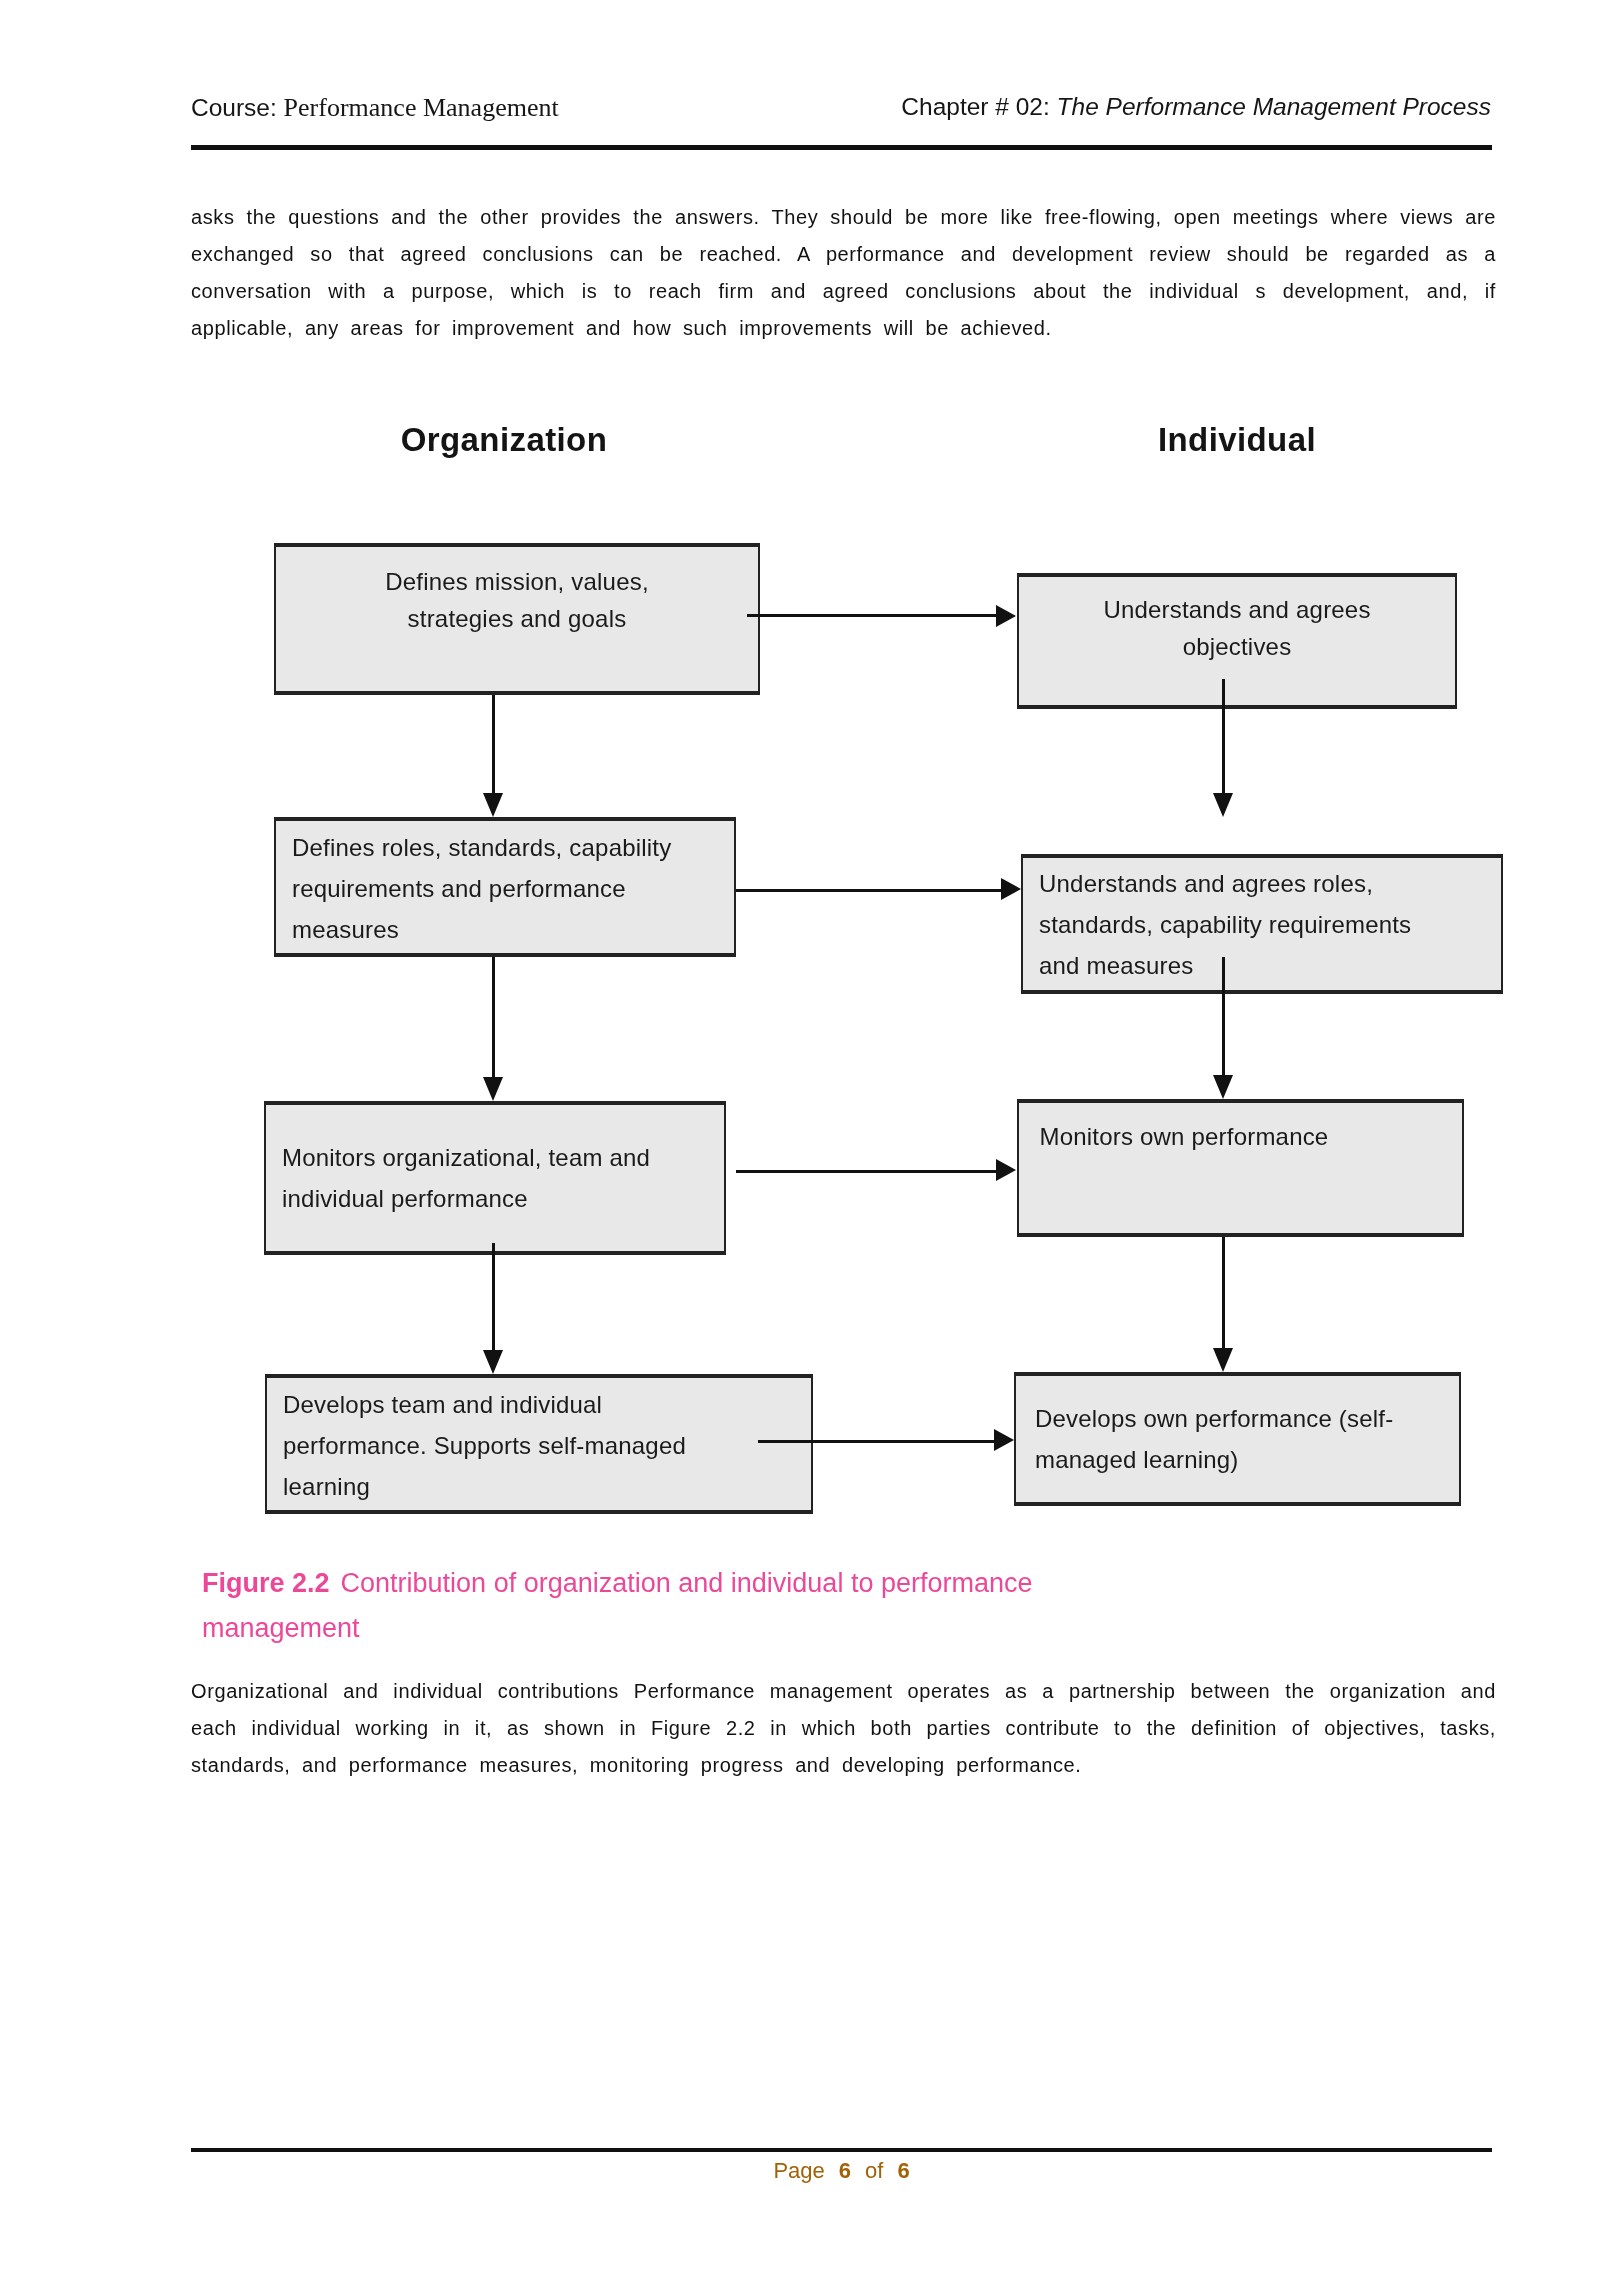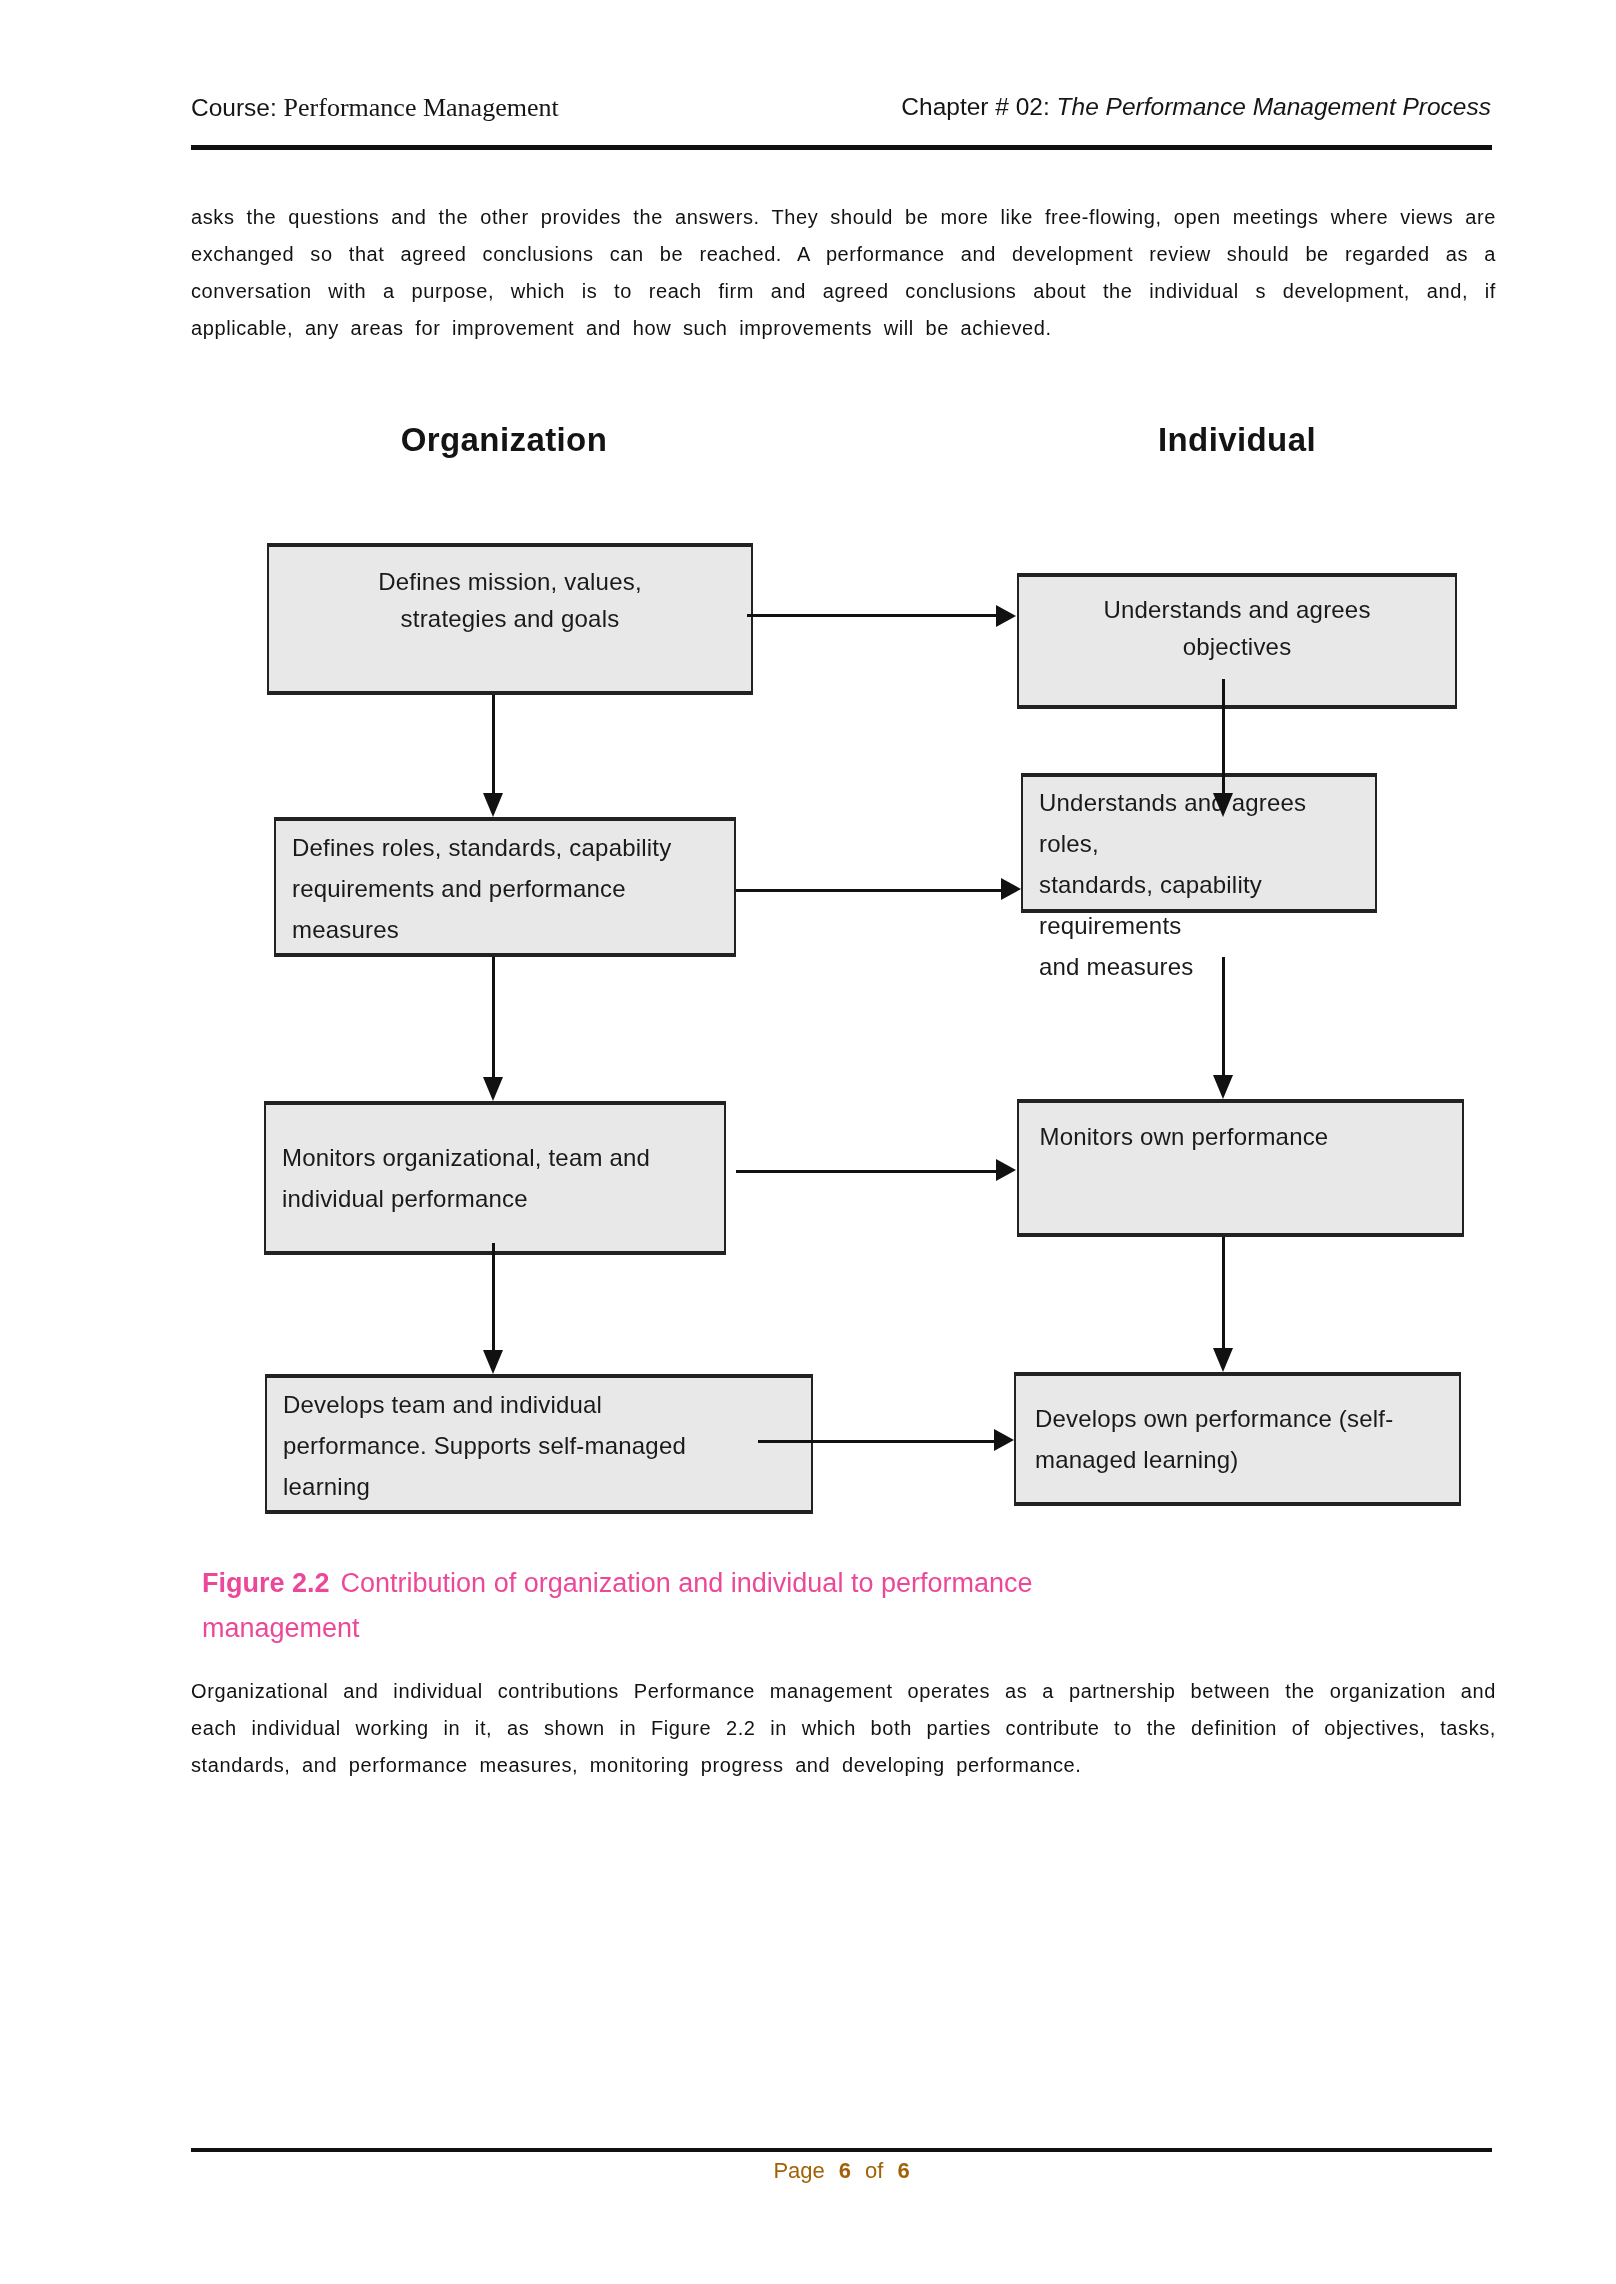--- a/index.html
+++ b/index.html
@@ -30,24 +30,24 @@
   .col-heading{position:absolute;font-weight:700;font-size:33px;text-align:center;letter-spacing:0.4px;color:#141414;}
   .heading-org{left:261px;top:421px;width:486px;}
   .heading-ind{left:1017px;top:421px;width:440px;}
   .flow-box{
     position:absolute;box-sizing:border-box;
     background:#e8e8e8;
     border:2.4px solid #222222;border-top-width:4px;border-bottom-width:4px;
     font-size:24px;line-height:41px;color:#1a1a1a;
     white-space:pre-line;letter-spacing:0.2px;
   }
-  .box-org1{left:267px;top:543px;width:486px;height:152px;text-align:center;line-height:37px;padding:16px 47px 0;}
+  .box-org1{left:274px;top:543px;width:486px;height:152px;text-align:center;line-height:37px;padding:16px 47px 0;}
   .box-ind1{left:1017px;top:573px;width:440px;height:136px;text-align:center;line-height:37px;padding:14px 28px 0;}
   .box-org2{left:274px;top:817px;width:462px;height:140px;padding:6.3px 16px 0;}
-  .box-ind2{left:1021px;top:773px;width:356px;height:140px;padding:4.7px 16px 0;}
+  .box-ind2{left:1021px;top:854px;width:482px;height:140px;padding:4.7px 16px 0;}
   .box-org3{left:264px;top:1101px;width:462px;height:154px;display:flex;align-items:center;padding:12px 16px;}
   .box-ind3{left:1017px;top:1099px;width:447px;height:138px;padding:12.6px 20.5px 0;}
   .box-org4{left:265px;top:1374px;width:548px;height:140px;padding:6.3px 16px 0;}
   .box-ind4{left:1014px;top:1372px;width:447px;height:134px;display:flex;align-items:center;padding:0 19px;}
   
   .hline{position:absolute;height:3.2px;background:#111111;}
   .hhead{position:absolute;width:0;height:0;border-top:11px solid transparent;border-bottom:11px solid transparent;border-left:20.5px solid #111111;}
   .vline{position:absolute;width:3.2px;background:#111111;}
   .vhead{position:absolute;width:0;height:0;border-left:10.3px solid transparent;border-right:10.3px solid transparent;border-top:24px solid #111111;}
   .h1l{left:747px;top:614px;width:249px;}   .h1h{left:996px;top:605px;}

